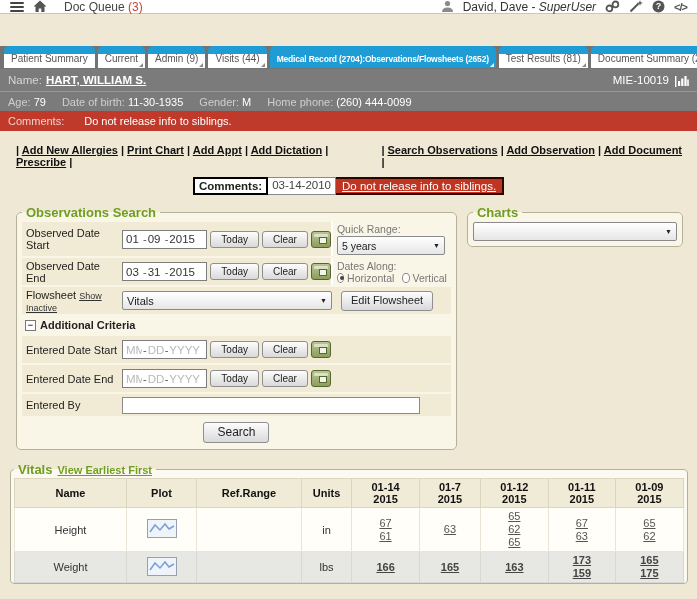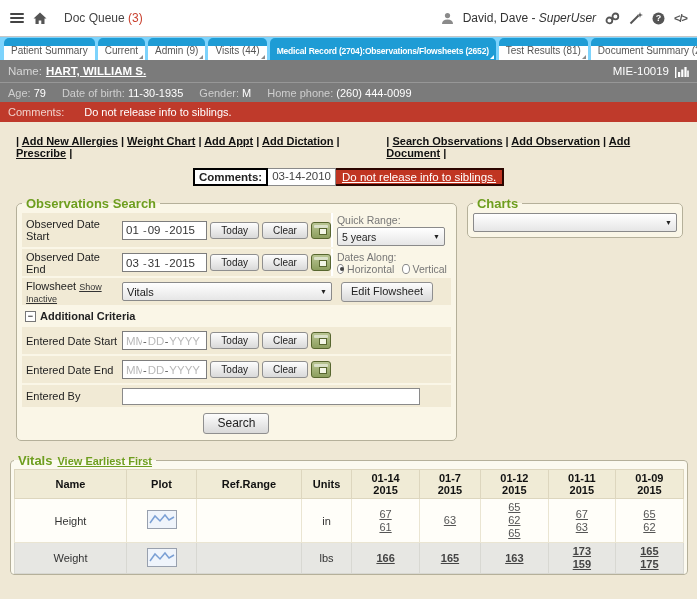--- a/index.html
+++ b/index.html
@@ -5,33 +5,33 @@
   * { box-sizing: border-box; }
   html,body { margin:0; padding:0; }
   body {
     width:697px; height:599px; overflow:hidden;
     background:#efe8d5; color:#222;
     font-family:"Liberation Sans", sans-serif; font-size:11px;
   }
   a { cursor:pointer; }
 
   
-  .topbar{height:37px;background:#fff;border-bottom:1px solid #c6c6c6;display:flex;justify-content:space-between;align-items:center;padding:0 10px;}
+  .topbar{height:14px;background:#fff;border-bottom:1px solid #c6c6c6;display:flex;justify-content:space-between;align-items:center;padding:0 10px;}
   .tb-left,.tb-right{display:flex;align-items:center;gap:9px;}
   .hamburger{display:inline-flex;flex-direction:column;gap:2px;cursor:pointer;}
   .hamburger i{width:14px;height:2px;background:#444;border-radius:1px;}
   .tb-title{font-size:12px;color:#444;margin-left:8px;}
   .tb-count{color:#c9402e;}
   .userline{font-size:12px;color:#333;}
   .userline em{font-style:italic;}
   .tbicon{display:inline-flex;align-items:center;color:#555;}
   .code-glyph{font-size:11px;font-weight:bold;color:#555;letter-spacing:-1px;}
 
   
-  .tabbar{height:23px;background:#7dd3fc;display:flex;align-items:center;gap:3px;padding:0 4px;}
+  .tabbar{height:23px;background:#737373;display:flex;align-items:flex-start;gap:3px;padding:0 4px;margin-top:32px;}
   .tab{height:22px;border-radius:5px 5px 0 0;background:linear-gradient(to bottom,#1e9cd5 0,#1e9cd5 8px,#ffffff 8px);
        color:#555;font-size:10px;display:flex;align-items:flex-end;justify-content:center;
        padding:0 7px 4px;white-space:nowrap;position:relative;cursor:pointer;}
   .tab.active{background:#1e9cd5;color:#fff;font-weight:bold;font-size:8.5px;letter-spacing:-.2px;}
   .tab.menu::after{content:"";position:absolute;right:2px;bottom:1px;border-left:4px solid transparent;border-bottom:4px solid #8a8a8a;}
   .tab.active.menu::after{border-bottom-color:#fff;}
 
   
   .namebar{height:22px;background:#7b7b7b;color:#fff;display:flex;justify-content:space-between;align-items:center;padding:0 8px;font-size:11.5px;}
   .namebar .lab{color:#d6d6d6;margin-right:4px;}
@@ -203,21 +203,21 @@
 
   <div class="alertbar">
     <span class="lab">Comments:</span>
     <span>Do not release info to siblings.</span>
   </div>
 
   <main class="content">
 
     
     <div class="links-row">
-      <div id="links-left">| <a>Add New Allergies</a> | <a>Weight Chart</a> | <a>Add Appt</a> | <a>Add Dictation</a> | <a>Prescribe</a> |</div>
+      <div id="links-left">| <a>Add New Allergies</a> | <a>Print Chart</a> | <a>Add Appt</a> | <a>Add Dictation</a> | <a>Prescribe</a> |</div>
       <div id="links-right">| <a>Search Observations</a> | <a>Add Observation</a> | <a>Add Document</a> |</div>
     </div>
 
     
 
     
     <div class="comment-banner">
       <span class="cb-label">Comments:</span>
       <span class="cb-date">03-14-2010</span>
       <a class="cb-text">Do not release info to siblings.</a>

